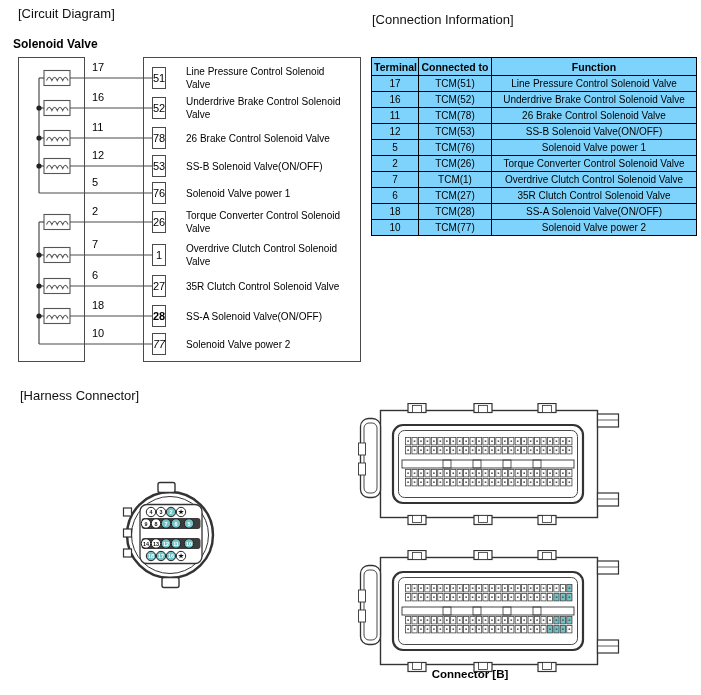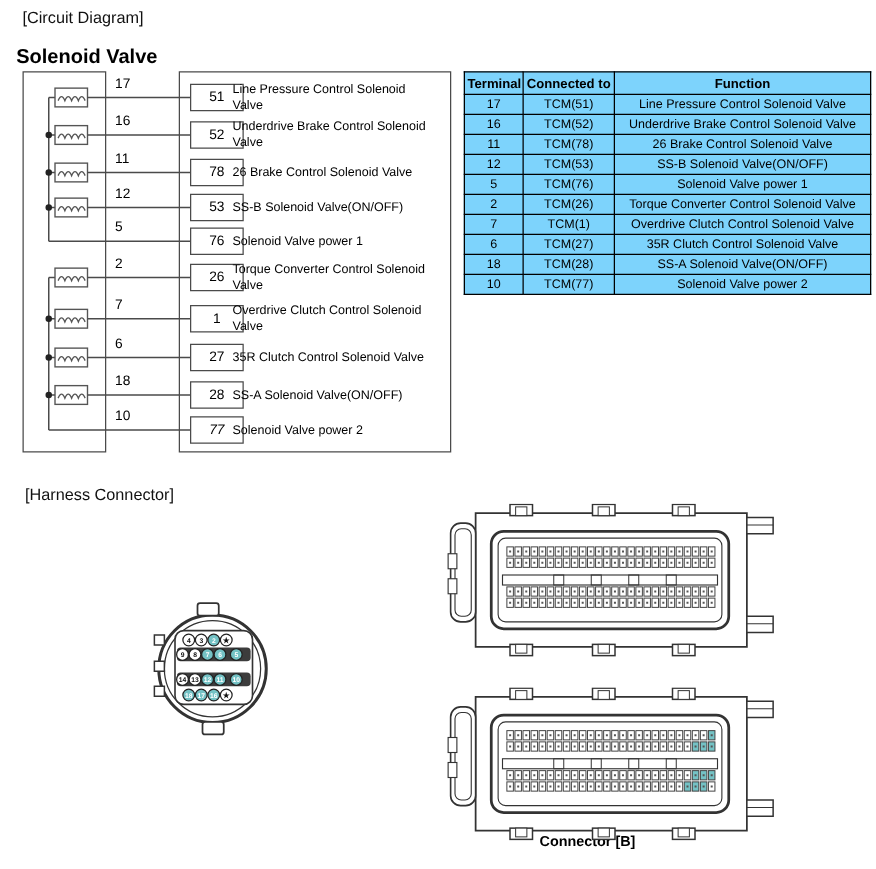--- a/index.html
+++ b/index.html
@@ -2,36 +2,36 @@
 <html><head>
 <meta charset="utf-8">
 <style>
   * { margin:0; padding:0; box-sizing:border-box; }
   html,body { background:#fff; }
   body { width:701px; height:695px; overflow:hidden;
          font-family:"Liberation Sans", sans-serif; color:#000; position:relative; }
   #app { position:absolute; left:0; top:0; width:701px; height:695px; background:#fff; }
 
   .sec-title { position:absolute; font-size:13px; color:#111; white-space:nowrap; }
-  .bold-label { position:absolute; font-weight:bold; font-size:16px; white-space:nowrap; }
+  .bold-label { position:absolute; font-weight:bold; font-size:12px; white-space:nowrap; }
 
   .outline-box { position:absolute; border:1.3px solid #4a4a4a; background:transparent; z-index:2; }
   #sv-box  { left:18px;  top:57px; width:67px;  height:305px; }
   #tcm-box { left:143px; top:57px; width:218px; height:305px; }
 
   #circuit-svg { position:absolute; left:0; top:0; width:701px; height:380px; z-index:1; pointer-events:none; }
 
   #t-circuit   { left:18px;  top:6px; }
   #t-conninfo  { left:372px; top:12px; }
   #t-harness   { left:20px;  top:388px; }
   #lbl-sv  { left:13px;  top:37px; }
   #lbl-tcm { left:143px; top:37px; width:218px; text-align:center; }
 
   .terminal-num { position:absolute; font-size:11px; z-index:3; }
-  .pin-box { position:absolute; width:43px; height:22px; border:1.3px solid #4a4a4a; background:#fff;
+  .pin-box { position:absolute; width:14px; height:22px; border:1.3px solid #4a4a4a; background:#fff;
              font-size:11px; display:flex; align-items:center; justify-content:center; z-index:3; }
   .func-label { position:absolute; left:186px; width:162px; min-height:28px; font-size:10px;
                 line-height:1.3; display:flex; align-items:center; z-index:3; }
 
   #conn-table { position:absolute; left:371px; top:57px; width:326px;
                 border-collapse:collapse; table-layout:fixed; z-index:3; background:#7dd3fc; }
   #conn-table th, #conn-table td { border:1px solid #000; text-align:center; vertical-align:middle;
                 padding:0 2px; overflow:hidden; white-space:nowrap; }
   #conn-table th { font-size:10.5px; font-weight:bold; height:18px; }
   #conn-table td { font-size:10px; height:16px; }
@@ -116,27 +116,28 @@
       <div class="terminal-num" style="left: 92px; top: 205px;">2</div>
       <div class="pin-box" style="left: 152px; top: 211px;">26</div>
       <div class="func-label" style="top: 208px;">Torque Converter Control Solenoid Valve</div>
       <div class="terminal-num" style="left: 92px; top: 238px;">7</div>
       <div class="pin-box" style="left: 152px; top: 244px;">1</div>
       <div class="func-label" style="top: 241px;">Overdrive Clutch Control Solenoid Valve</div>
       <div class="terminal-num" style="left: 92px; top: 269px;">6</div>
       <div class="pin-box" style="left: 152px; top: 275px;">27</div>
       <div class="func-label" style="top: 272px;">35R Clutch Control Solenoid Valve</div>
       <div class="terminal-num" style="left: 92px; top: 299px;">18</div>
-      <div class="pin-box" style="left: 152px; top: 305px;">28</div>
+      <div class="pin-box" style="left: 152px; top: 305px; font-weight: bold;">28</div>
       <div class="func-label" style="top: 302px;">SS-A Solenoid Valve(ON/OFF)</div>
       <div class="terminal-num" style="left: 92px; top: 327px;">10</div>
       <div class="pin-box" style="left: 152px; top: 333px; font-style: italic;">77</div>
       <div class="func-label" style="top: 330px;">Solenoid Valve power 2</div>
     </div>
 
+  <div class="sec-title" id="t-conninfo">[Connection Information]</div>
   <table id="conn-table">
     <colgroup>
         <col style="width:47px">
         <col style="width:73px">
         <col>
       </colgroup>
     <thead>
         <tr id="conn-head">
           <th>Terminal</th>
           <th>Connected to</th>

